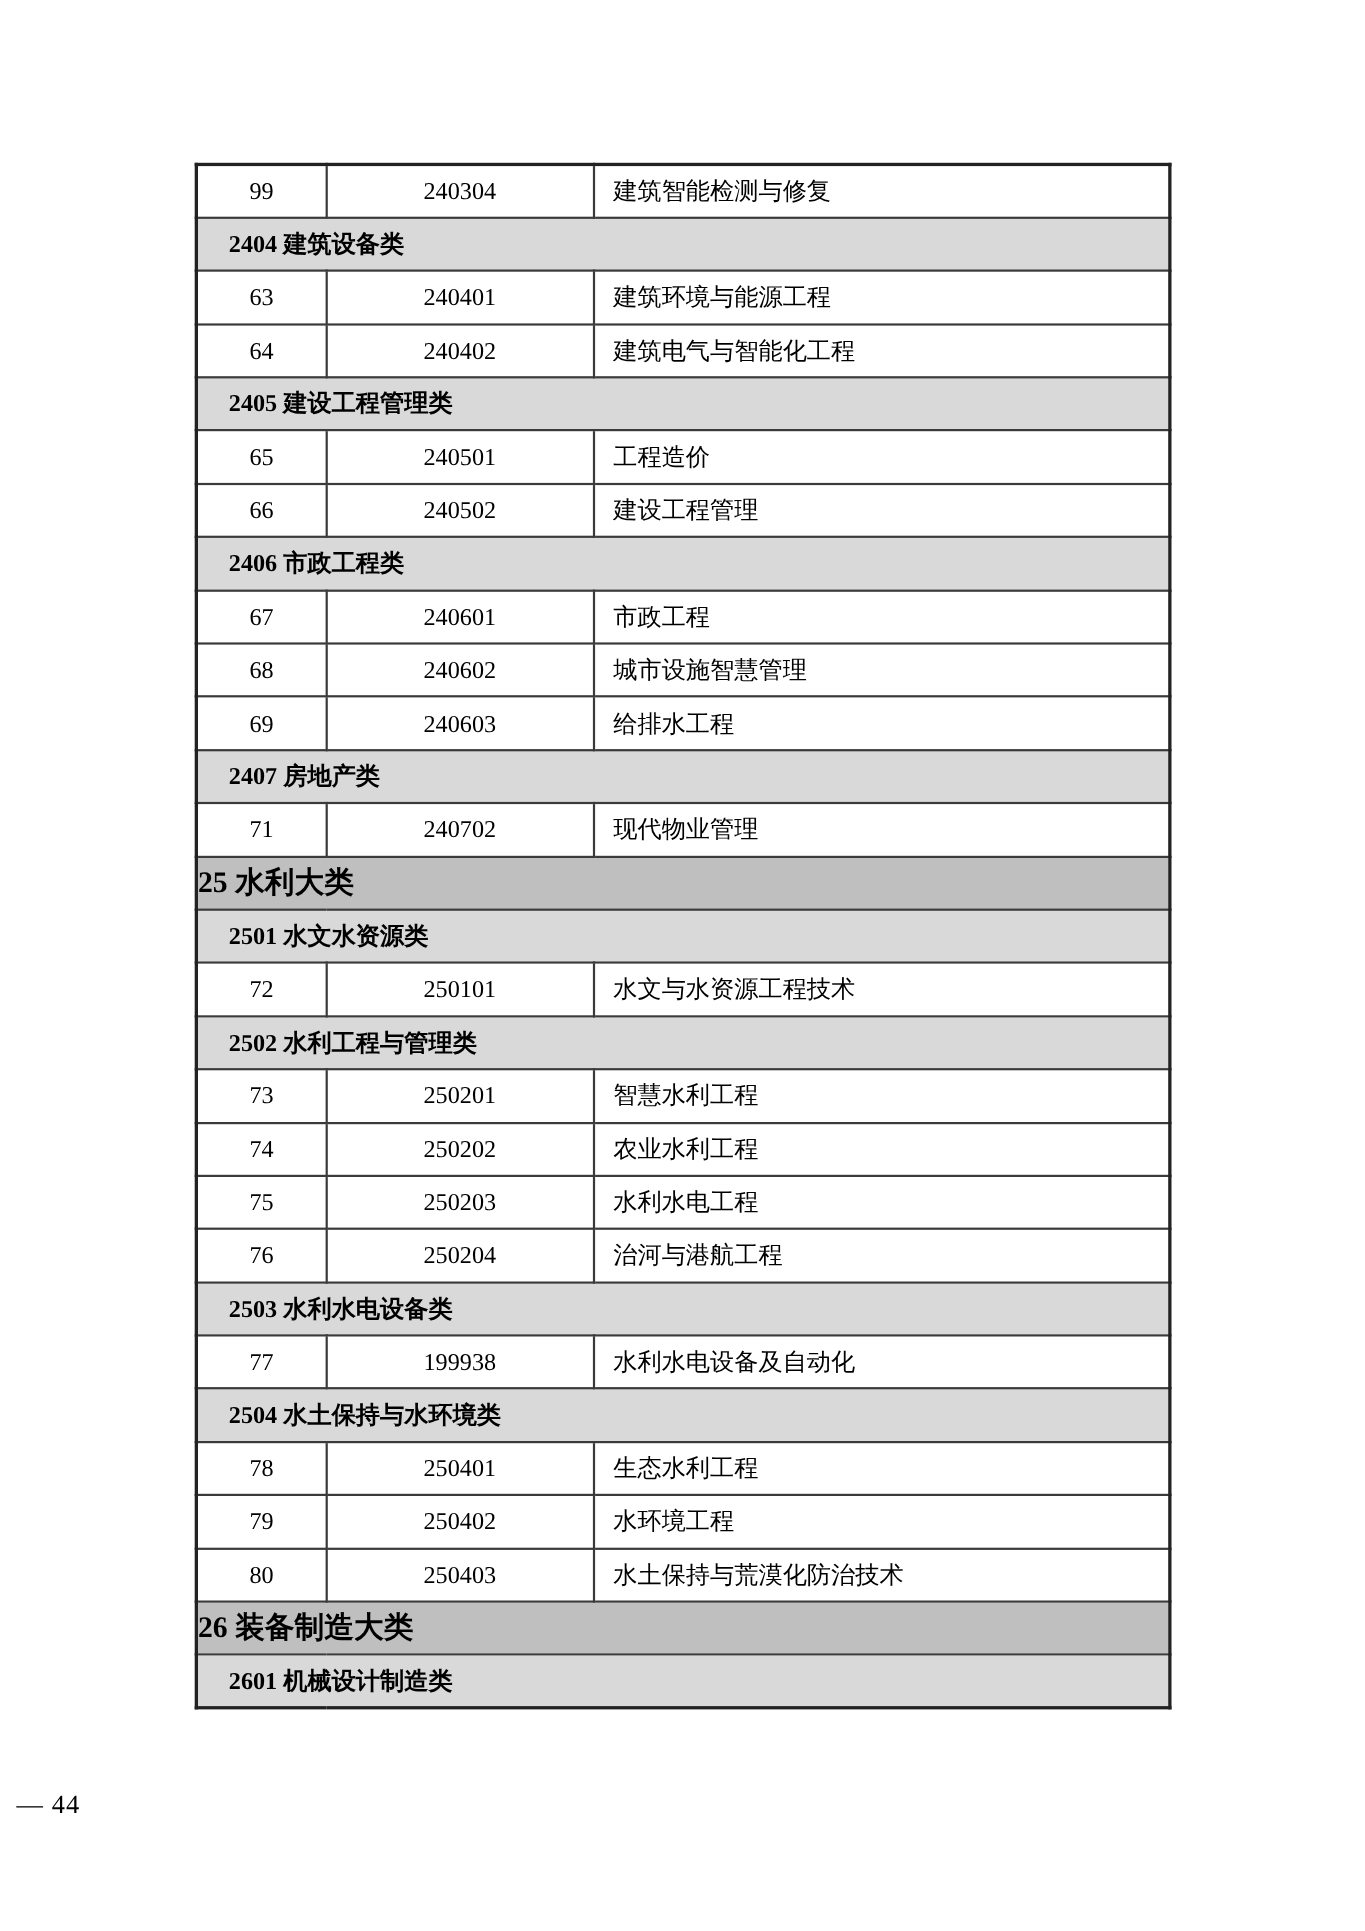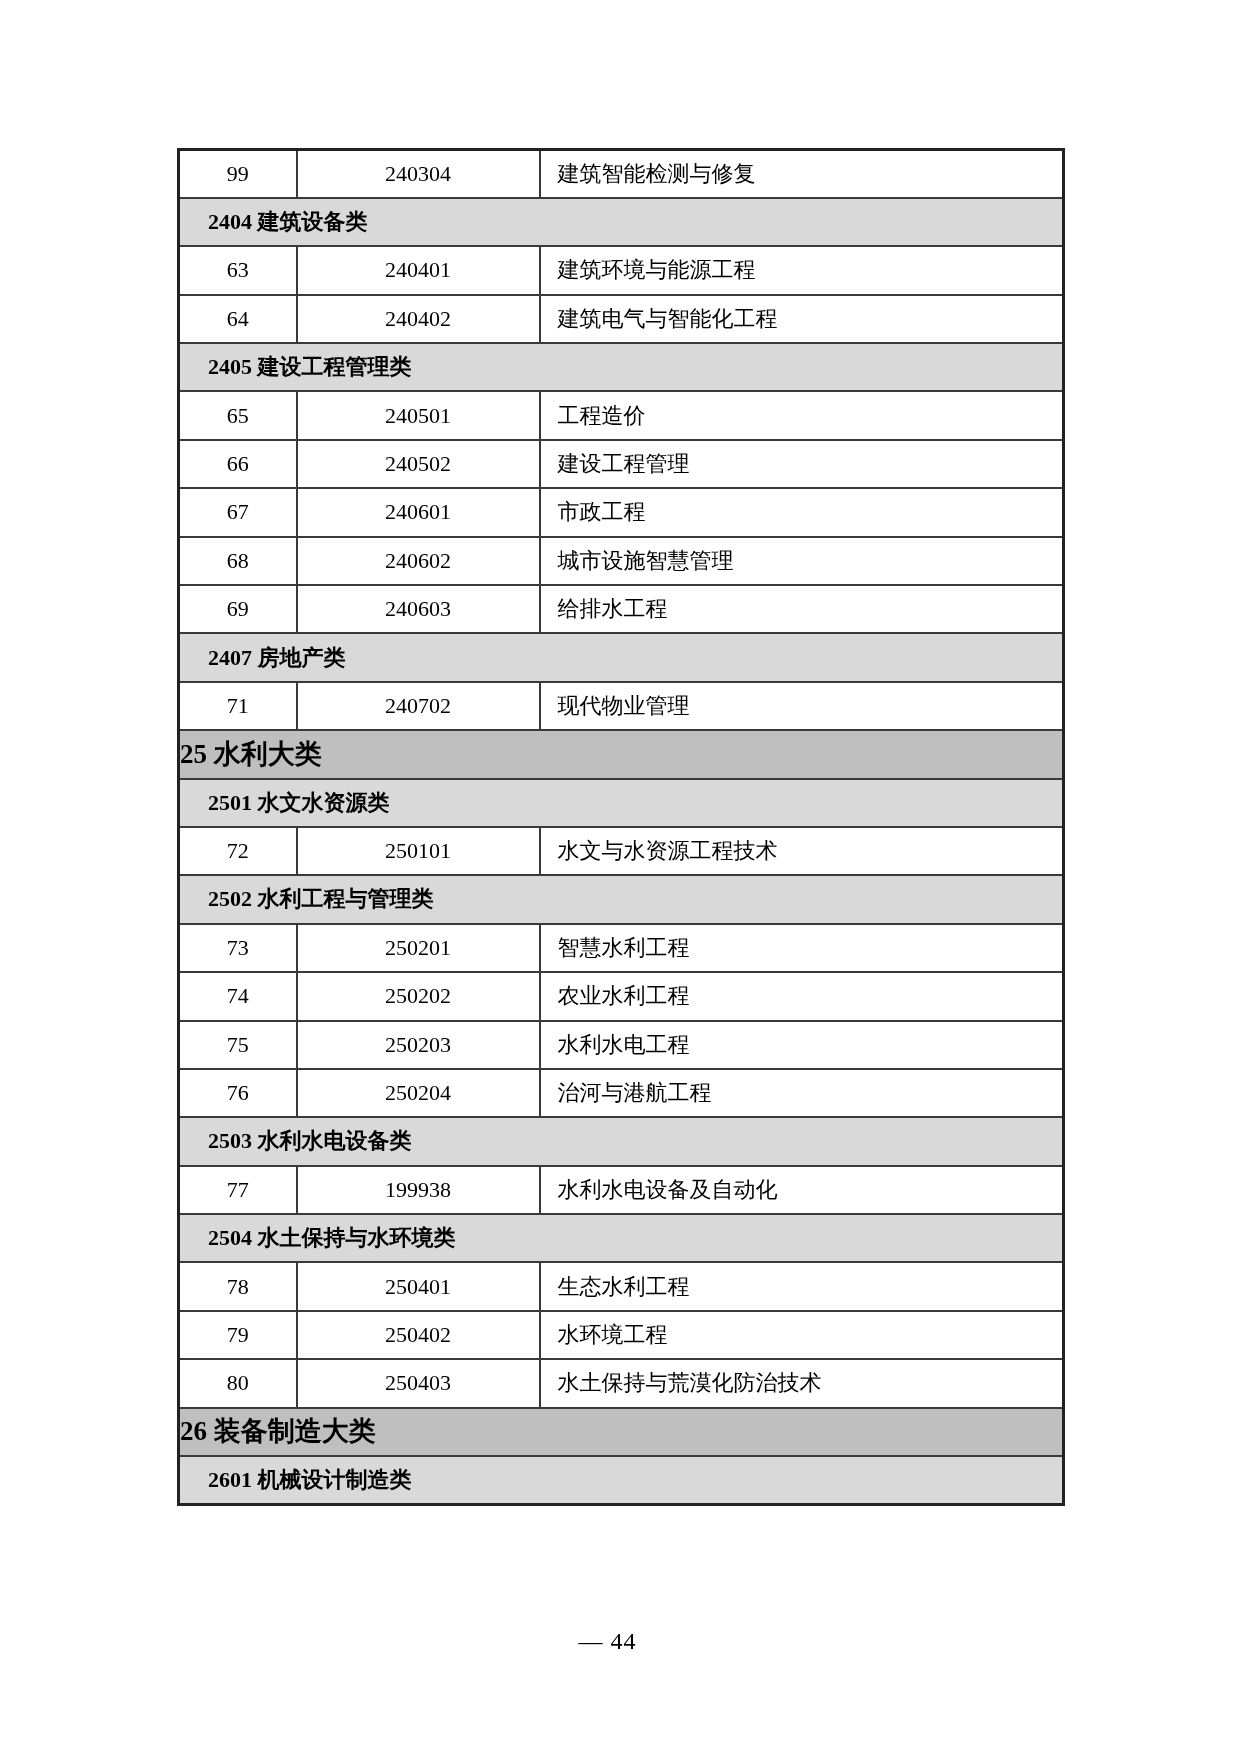--- a/index.html
+++ b/index.html
@@ -45,23 +45,23 @@
   tr.major td {
     background: #bfbfbf;
     font-weight: bold;
     text-align: left;
     font-size: 27px;
   }
 
   .footer {
     position: absolute;
     top: 1628px;
-    left: 0;
+    left: 15px;
     width: 1215px;
-    text-align: center;
+    text-align: left;
     font-size: 24px;
     letter-spacing: 1px;
   }
 </style>
 </head>
 <body>
 
 <div class="page">
 
   <table class="majors-table">
@@ -90,20 +90,23 @@
         <tr class="data">
           <td class="col-seq">65</td>
           <td class="col-code">240501</td>
           <td class="col-name">工程造价</td>
         </tr>
         <tr class="data">
           <td class="col-seq">66</td>
           <td class="col-code">240502</td>
           <td class="col-name">建设工程管理</td>
         </tr>
+        <tr class="subheader">
+          <td colspan="3">2406 市政工程类</td>
+        </tr>
         <tr class="data">
           <td class="col-seq">67</td>
           <td class="col-code">240601</td>
           <td class="col-name">市政工程</td>
         </tr>
         <tr class="data">
           <td class="col-seq">68</td>
           <td class="col-code">240602</td>
           <td class="col-name">城市设施智慧管理</td>
         </tr>

